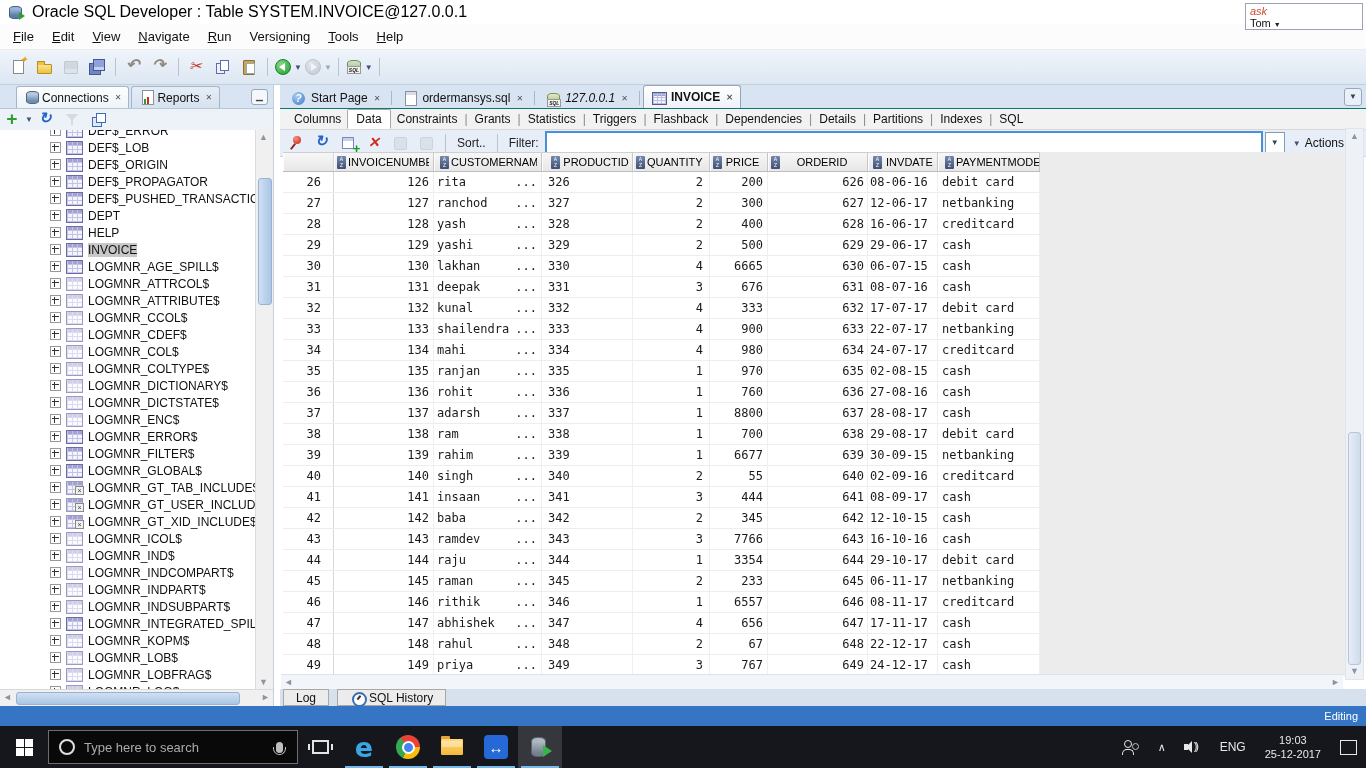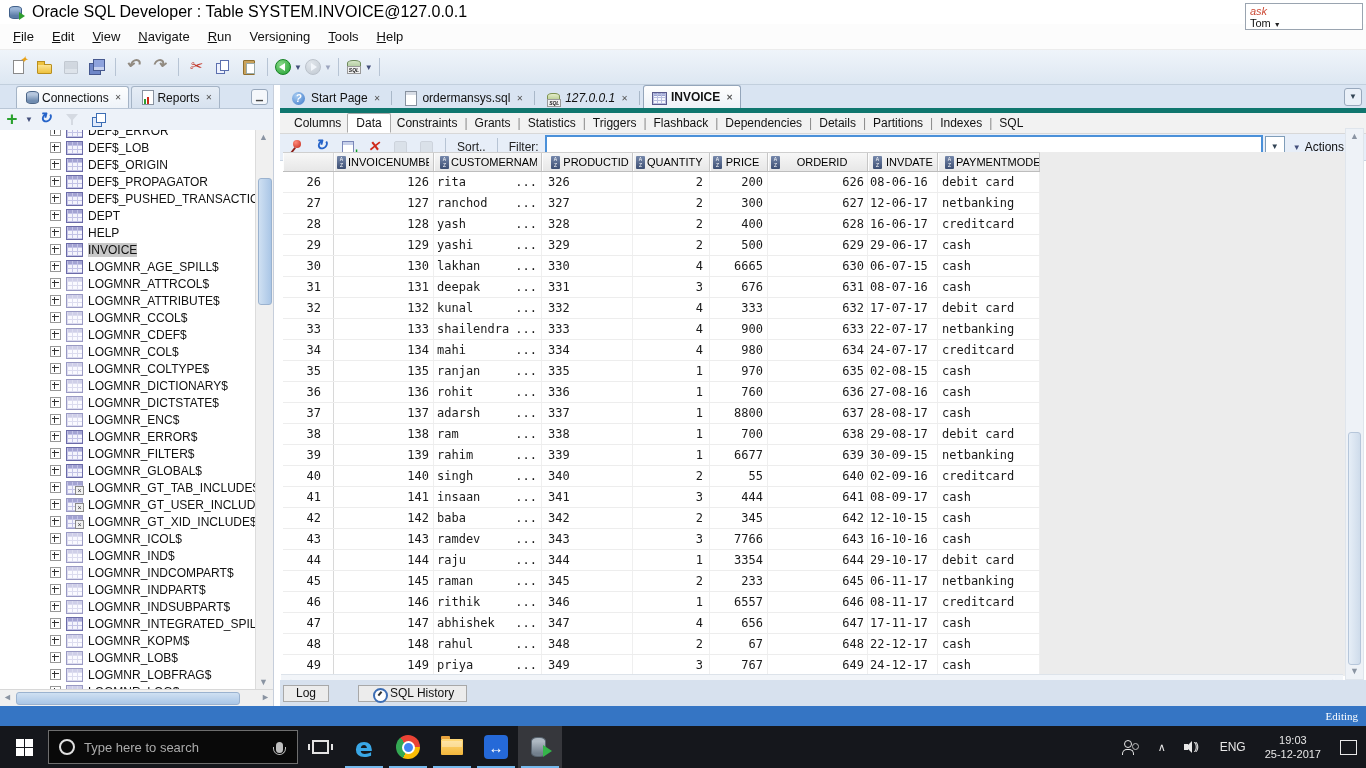--- a/index.html
+++ b/index.html
@@ -119,21 +119,21 @@
   .t-ic.temp::before{content:"×";position:absolute;margin-left:8px;margin-top:4px;width:7px;height:7px;background:#f0f0f0;
       border:1px solid #888;font-size:7px;line-height:7px;text-align:center;color:#444;}
   .tree-label.selected{background:#c8c8c8;}
   .tree-vscroll{position:absolute;right:0;top:45px;width:17px;height:560px;background:#f0f0f0;border-left:1px solid #dcdcdc;}
   .tree-hscroll{position:absolute;left:0;bottom:0;width:273px;height:16px;background:#f0f0f0;border-top:1px solid #d8d8d8;}
   .sb-arrow{position:absolute;color:#8a94a2;font-size:9px;line-height:15px;width:15px;text-align:center;}
   .thumb-v{position:absolute;left:2px;width:12px;border:1px solid #9ab2cf;border-radius:3px;background:linear-gradient(90deg,#cfe0f2,#aac6e6);}
   .thumb-h{position:absolute;top:2px;height:11px;border:1px solid #9ab2cf;border-radius:3px;background:linear-gradient(#cfe0f2,#aac6e6);}
   
   .content{position:absolute;left:280px;top:0;width:1086px;height:621px;}
-  .doc-tabs{height:23px;background:#d9e4f2;border-bottom:5px solid #0f766e;display:flex;align-items:flex-end;padding-left:4px;position:relative;}
+  .doc-tabs{height:23px;background:#d9e4f2;border-bottom:1px solid #0f766e;display:flex;align-items:flex-end;padding-left:4px;position:relative;}
   .doc-tab{display:flex;align-items:center;height:20px;padding:0 7px;font-size:12px;margin-right:1px;color:#111;}
   .doc-tab .ic{width:16px;height:16px;margin-right:4px;}
   .doc-tab.active{height:22px;background:linear-gradient(#fefefe,#eef2f8);border:1px solid #94a5ba;border-bottom:none;
       border-radius:3px 3px 0 0;font-weight:bold;}
   .doc-tab.italic .lbl{font-style:italic;}
   .doc-sep{width:1px;height:14px;background:#a9b8c9;margin:0 3px 3px 3px;}
   .tab-list-dd{position:absolute;right:4px;top:3px;width:16px;height:16px;border:1px solid #98a8bc;border-radius:3px;background:#eaf0f8;
       font-size:8px;color:#345;text-align:center;line-height:15px;}
   .subtabs{height:20px;background:#f2f2f2;border-bottom:1px solid #d8d8d8;display:flex;align-items:center;padding-left:8px;font-size:12px;}
   .subtab{padding:1px 6px;color:#111;}
@@ -166,25 +166,25 @@
   .c6{width:100px;justify-content:flex-end;padding-right:3px;}
   .c7{width:70px;padding-left:2px;}
   .c8{width:102px;padding-left:4px;}
   .g-cell.sel{background:#3168d0;color:#fff;box-shadow:inset 0 0 0 1px #b89b2e;}
   .grid-fill{position:absolute;left:760px;top:67px;right:20px;height:524px;background:#ececec;}
   
   .g-vscroll{position:absolute;right:2px;top:43px;width:17px;height:550px;background:#eef2f7;border:1px solid #dfe5ec;}
   .g-vthumb{position:absolute;left:2px;width:11px;top:55%;height:42%;border:1px solid #b6c6da;border-radius:3px;background:linear-gradient(90deg,#e6eef7,#cfdceb);}
   .g-hscroll{position:absolute;left:1px;top:589px;width:1062px;height:15px;background:#f2f5f9;border-top:1px solid #dde3ea;}
   
-  .bottom-row{position:absolute;left:0;bottom:0;width:1086px;height:26px;background:#d7e1ee;display:flex;align-items:center;padding-left:3px;box-sizing:border-box;gap:21px;}
+  .bottom-row{position:absolute;left:0;bottom:0;width:1086px;height:17px;background:#d7e1ee;display:flex;align-items:center;padding-left:3px;box-sizing:border-box;}
   .b-tab{display:flex;align-items:center;height:17px;padding:0 12px;background:#ececec;border:1px solid #a8a8a8;font-size:12px;margin-right:8px;box-sizing:border-box;}
   .b-tab .ic{width:16px;height:15px;margin-right:3px;}
   
-  .statusbar{position:absolute;left:0;top:706px;width:1366px;height:20px;background:#3575c4;display:flex;align-items:center;font-family:Liberation Serif, serif;}
+  .statusbar{position:absolute;left:0;top:706px;width:1366px;height:20px;background:#3575c4;display:flex;align-items:center;}
   .status-editing{margin-left:auto;margin-right:8px;color:#fff;font-size:11px;}
   
   .taskbar{position:absolute;left:0;top:726px;width:1366px;height:42px;background:#15171c;display:flex;align-items:stretch;color:#e8e8e8;}
   .tb-start{width:48px;display:flex;align-items:center;justify-content:center;}
   .win-logo{width:17px;height:17px;display:grid;grid-template-columns:8px 8px;grid-template-rows:8px 8px;gap:1px;}
   .win-logo span{background:#fff;}
   .tb-search{width:250px;background:#090909;border:1px solid #6e6e6e;display:flex;align-items:center;margin:4px 0;box-sizing:border-box;}
   .cortana{width:16px;height:16px;border:2px solid #e0e0e0;border-radius:50%;margin:0 9px 0 10px;flex:none;box-sizing:border-box;}
   .search-text{color:#ababab;font-size:13px;flex:1;}
   .mic{width:7px;height:11px;background:#bdbdbd;border-radius:4px;margin-right:14px;position:relative;}

